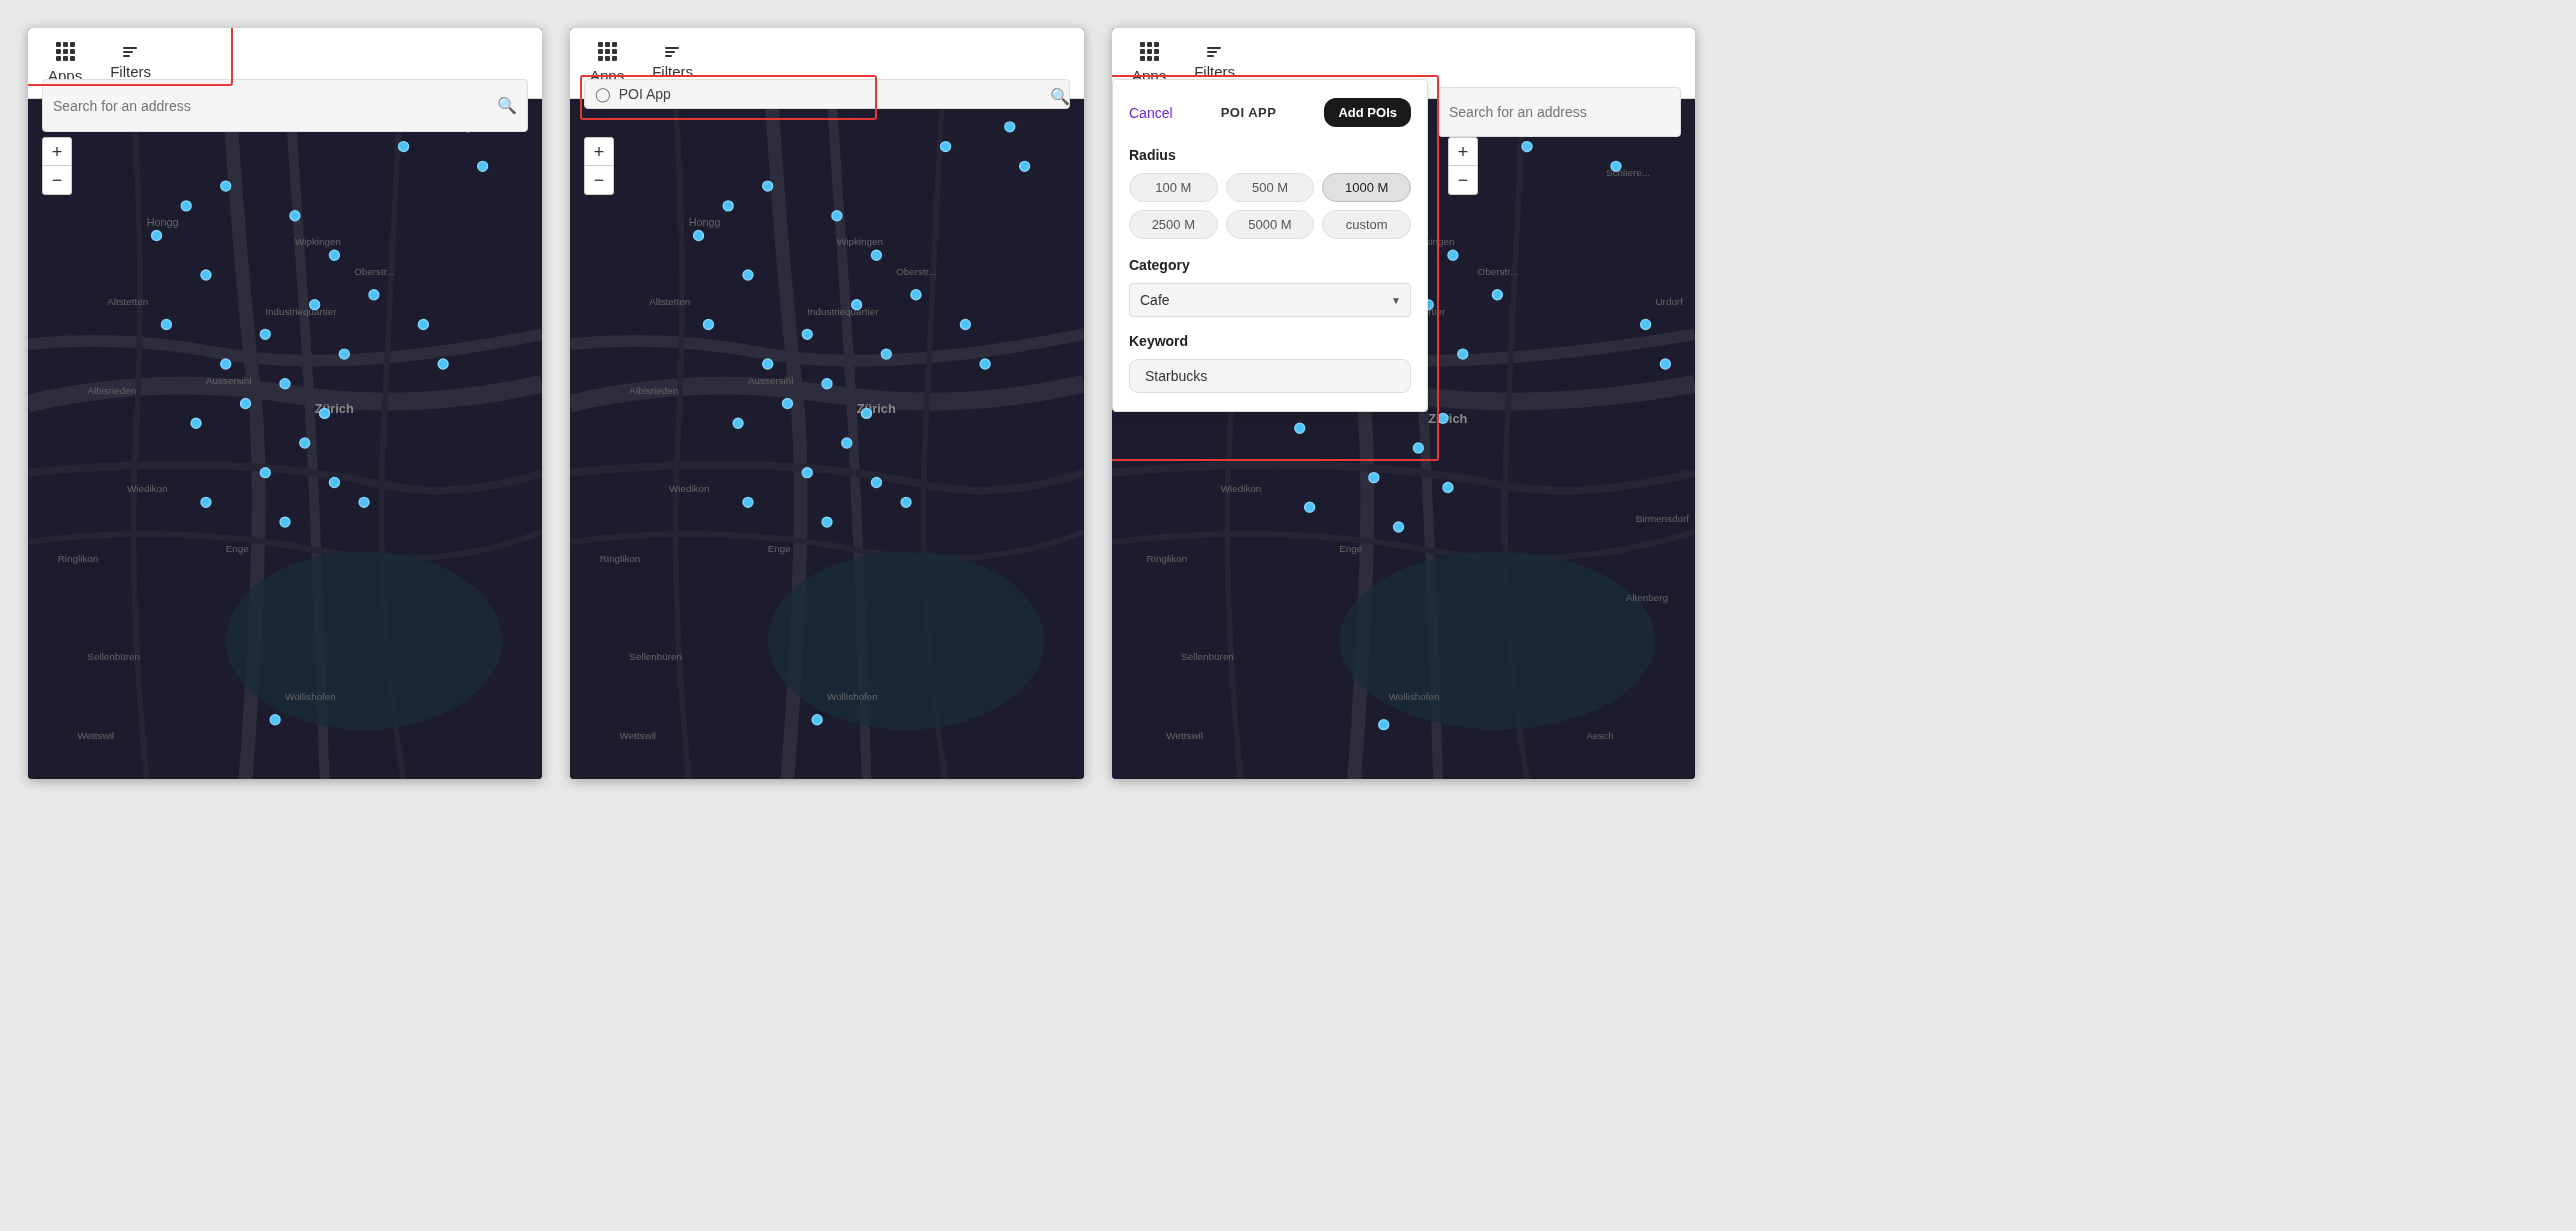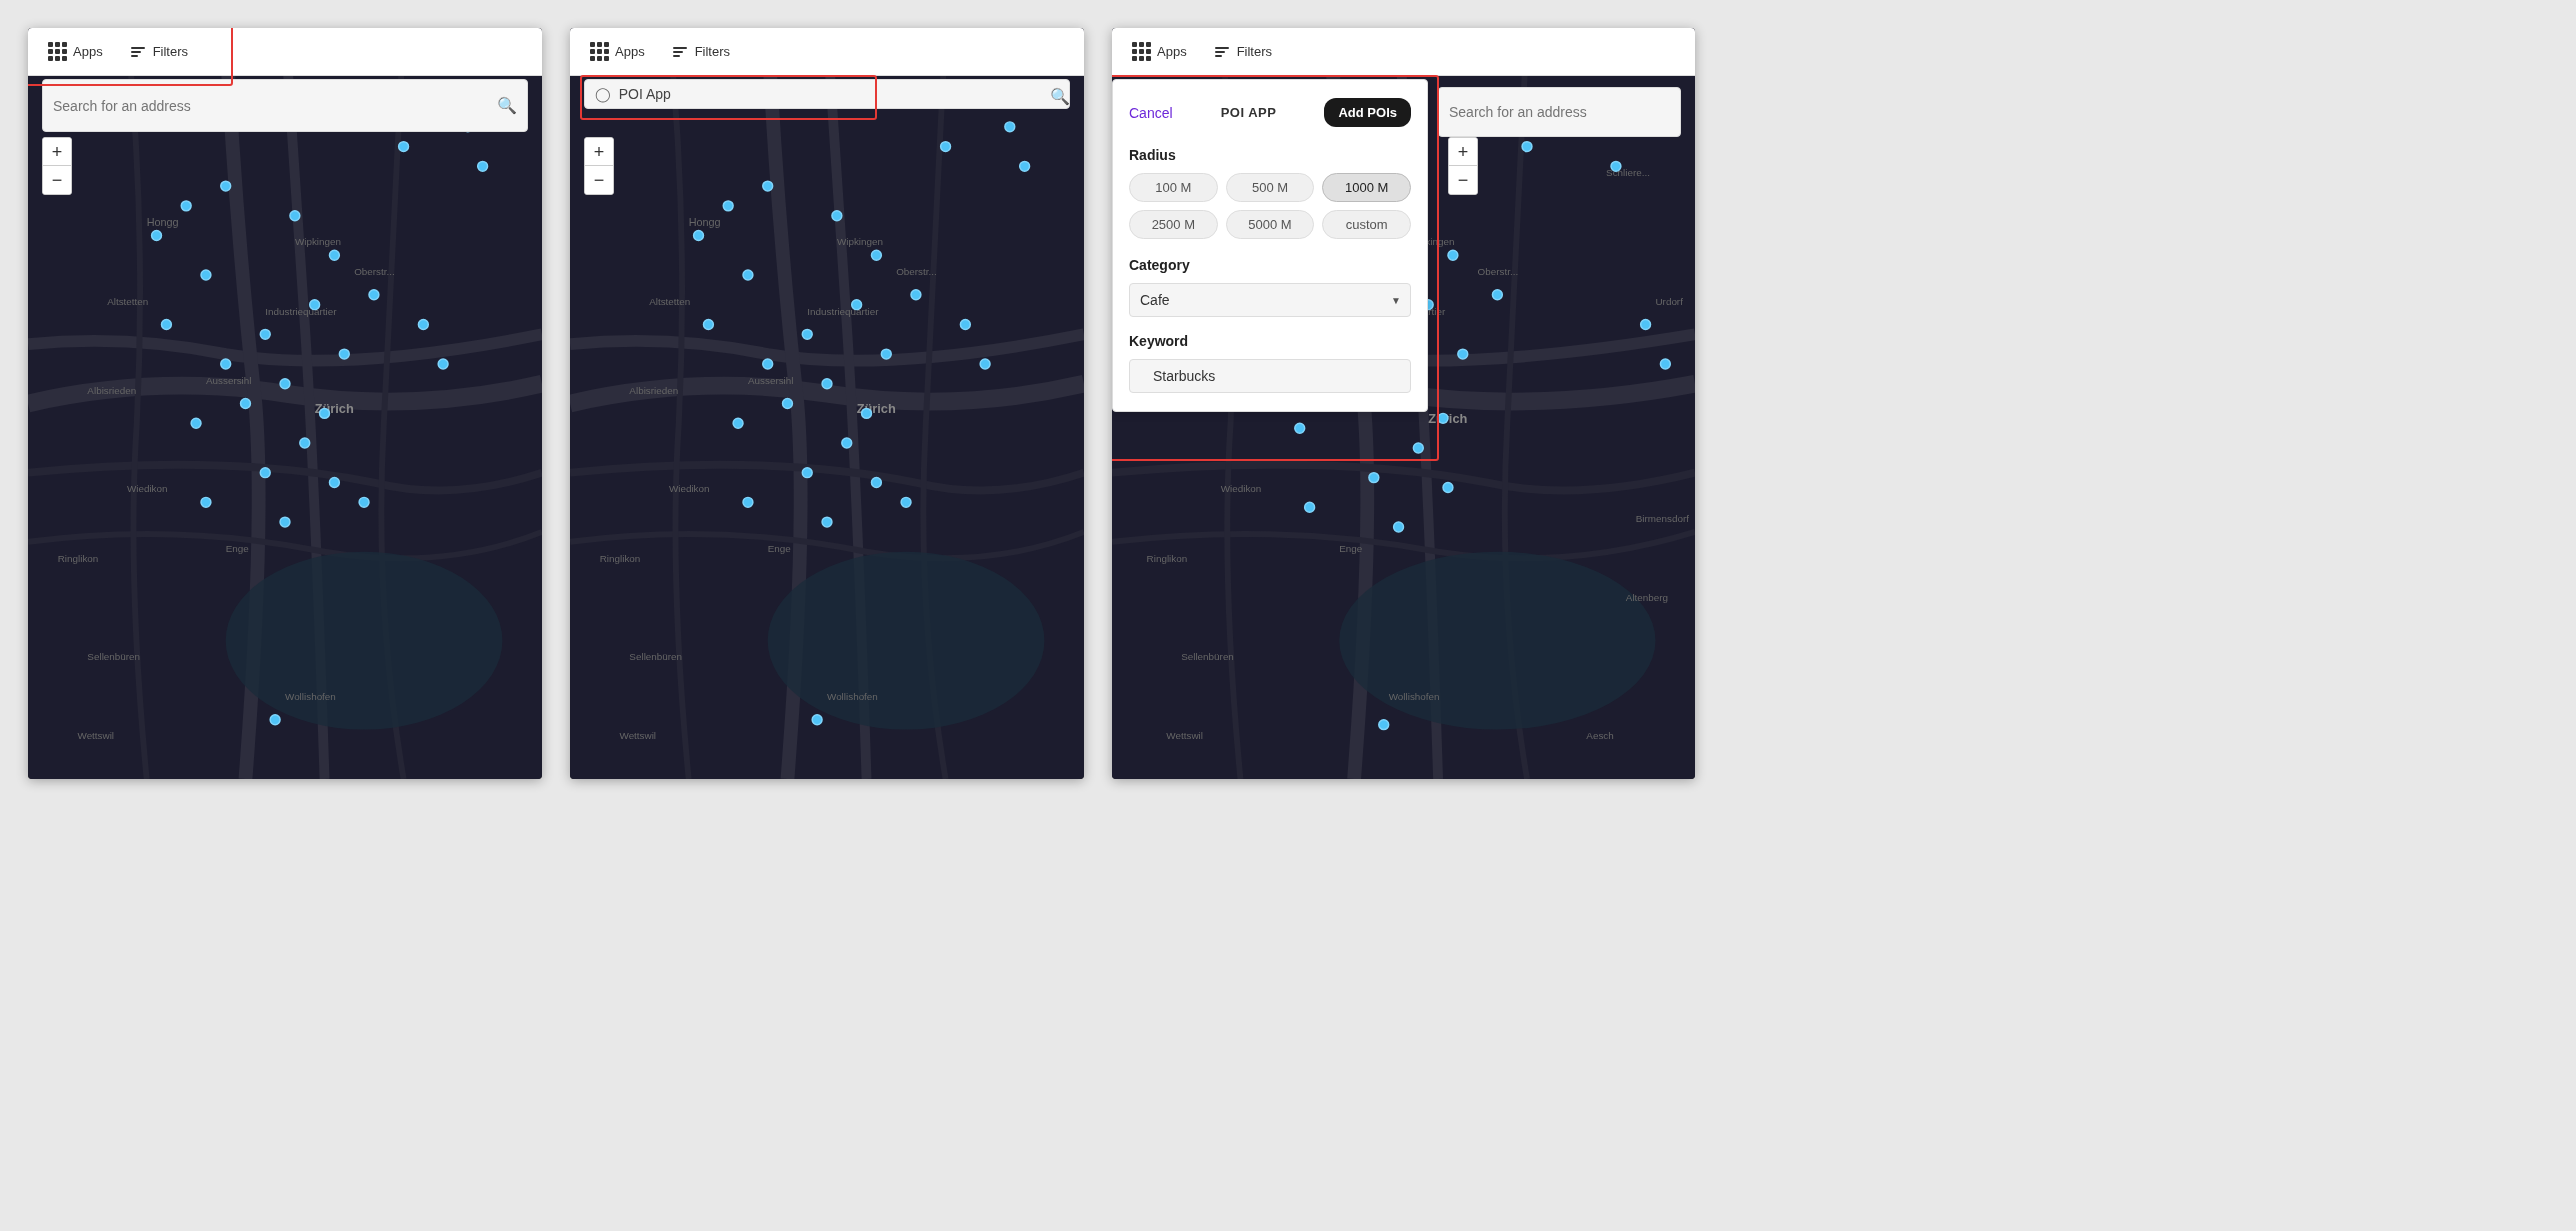--- a/index.html
+++ b/index.html
@@ -39,24 +39,25 @@
       border-bottom: 1px solid #ddd;
     }
 
     .toolbar-btn {
       display: flex;
       align-items: center;
       gap: 6px;
       background: none;
       border: none;
       cursor: pointer;
-      font-size: 13px;
+      font-size: 15px;
       font-weight: 500;
       color: #333;
       padding: 4px 6px;
+      flex-direction: column;
     }
 
     .toolbar-btn .grid-icon {
       display: grid;
       grid-template-columns: repeat(3, 5px);
       grid-template-rows: repeat(3, 5px);
       gap: 2px;
     }
 
     .toolbar-btn .grid-icon span {
@@ -301,22 +302,22 @@
       color: #555;
       font-size: 10px;
     }
 
     .keyword-section {}
 
     .keyword-input {
       width: 100%;
       background: #f5f5f5;
       border: 1px solid #ddd;
-      border-radius: 4px;
-      padding: 8px 23px;
+      border-radius: 9px;
+      padding: 8px 15px;
       font-size: 14px;
       color: #333;
       outline: none;
     }
 
     .panel-wrapper {
       position: relative;
     }
   </style>
 </head>

